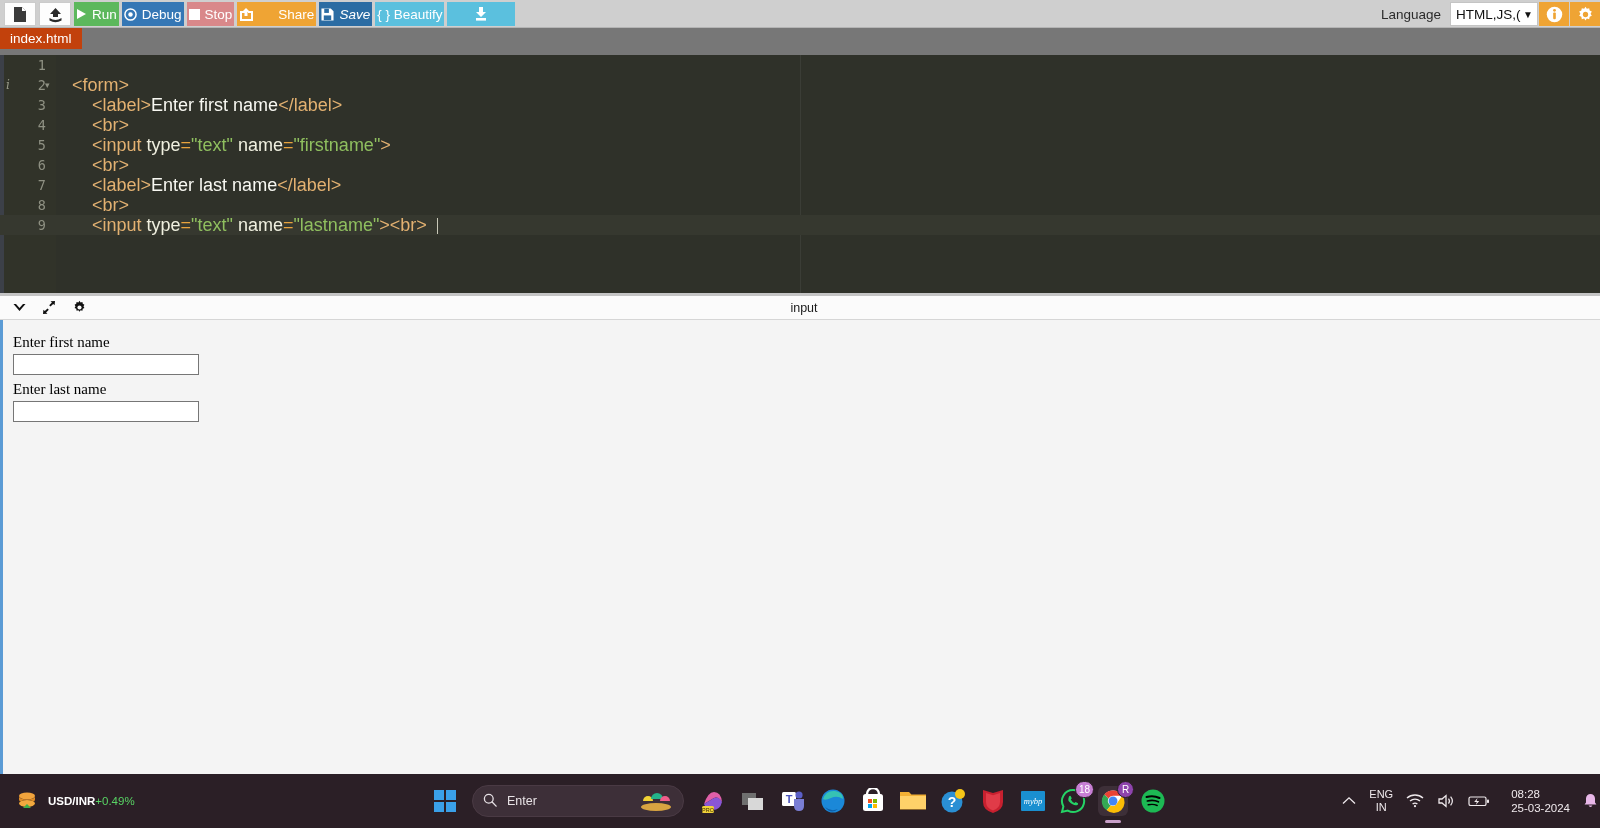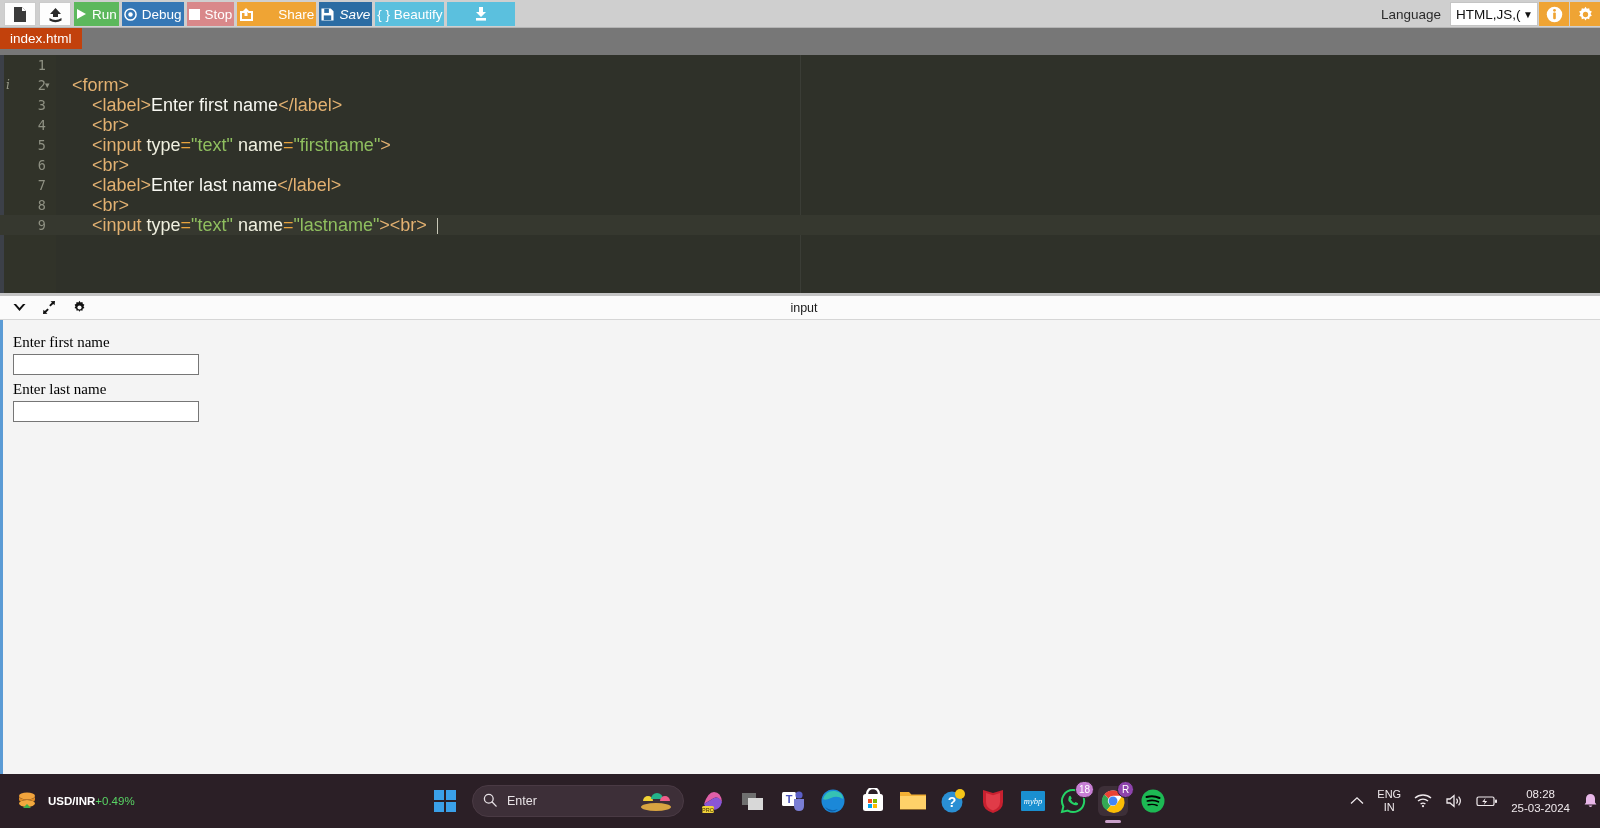--- a/index.html
+++ b/index.html
@@ -179,21 +179,21 @@
   .badge.purple { background: #8e44ad; }
   .app-chrome-wrap { background: #3d2f38; border-radius: 6px; padding: 3px; }
 
   .tray {
     position: absolute; right: 2px; display: flex; align-items: center; gap: 13px;
     color: #efe9ec;
   }
   .tray-chev { font-size: 12px; cursor: pointer; }
   .tray-lang { display: flex; flex-direction: column; align-items: center; line-height: 13px; font-size: 11px; cursor: pointer; }
   .tray-ico { cursor: pointer; display: flex; align-items: center; }
-  .tray-clock { display: flex; flex-direction: column; align-items: center; line-height: 14px; font-size: 11.5px; cursor: pointer; }
+  .tray-clock { display: flex; flex-direction: column; align-items: flex-start; line-height: 14px; font-size: 11.5px; cursor: pointer; margin-left: 8px; }
 </style>
 </head>
 <body>
 
 <div id="app">
 
   <div class="toolbar">
     <div class="tb-left">
       <div class="icon-btn">
         <svg width="14" height="17" viewBox="0 0 14 17">

